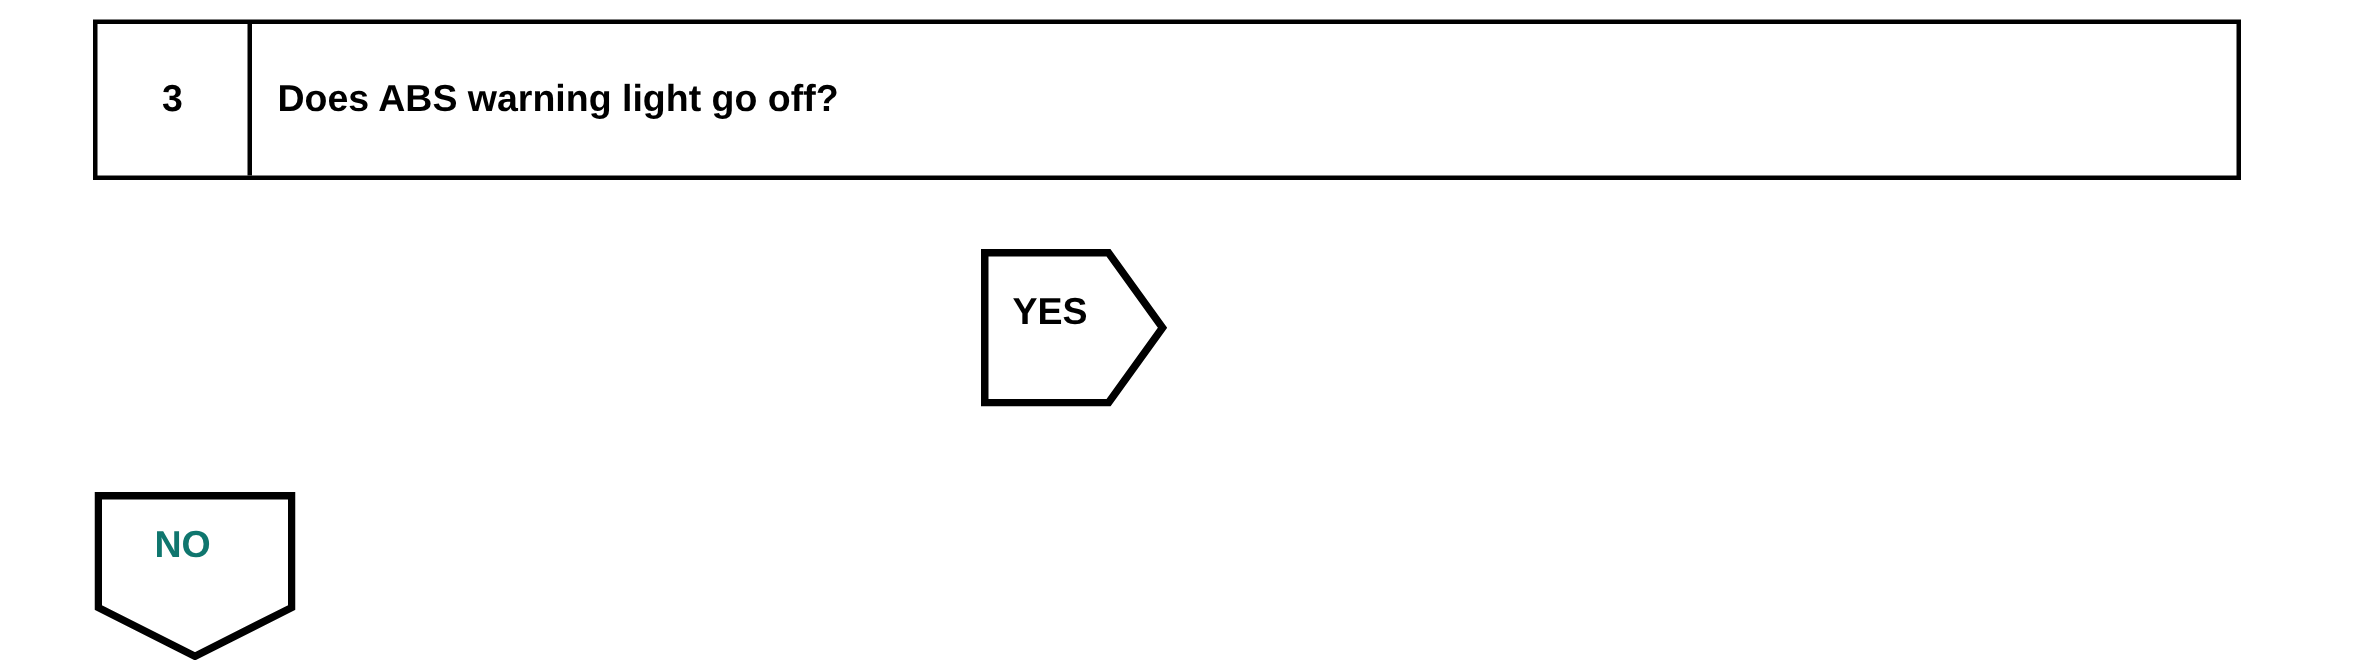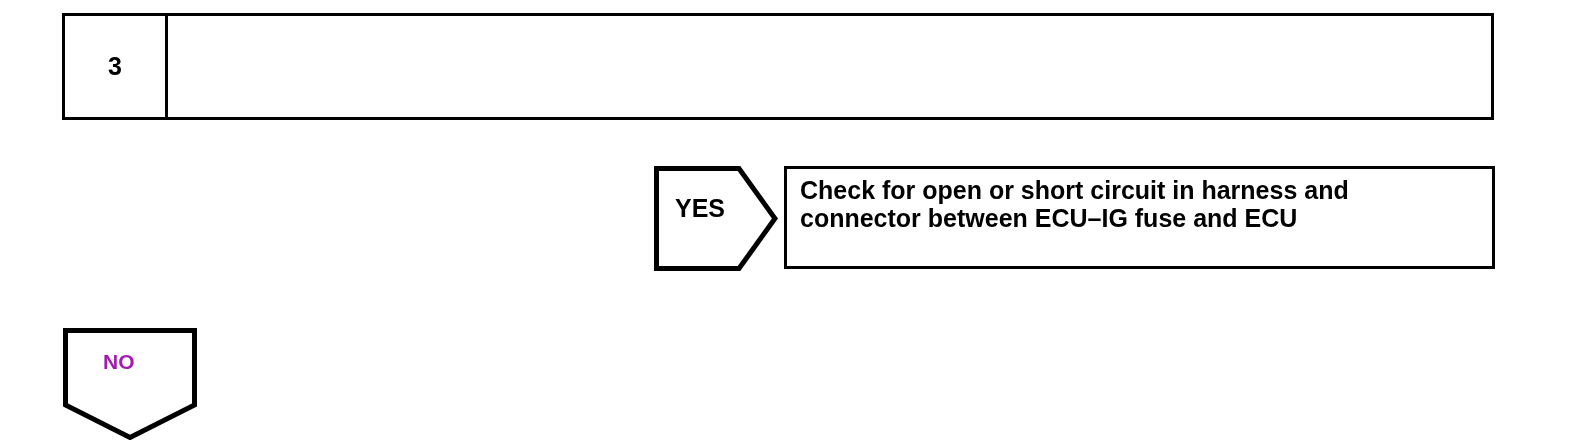--- a/index.html
+++ b/index.html
@@ -127,51 +127,48 @@
   }
   .no-arrow svg {
     display: block;
     width: 134px;
     height: 112px;
   }
   .no-label {
     position: absolute;
     left: 103px;
     top: 351px;
-    font-size: 21px;
+    font-size: 25px;
     font-weight: bold;
-    color: #a21caf;
+    color: #0f766e;
     line-height: 1;
     letter-spacing: 0px;
   }
 </style>
 </head>
 <body>
 
 <div id="page">
 
   <div class="step-row">
     <div class="step-number-cell">
       <span class="step-number-text">3</span>
     </div>
+    <div class="step-question-cell">
+      <span class="step-question-text">Does ABS warning light go off?</span>
+    </div>
   </div>
 
   <div class="yes-arrow">
     <svg viewBox="0 0 124 105" xmlns="http://www.w3.org/2000/svg" aria-hidden="true">
       <polygon points="2.5,2.5 85,2.5 121,52.5 85,102.5 2.5,102.5" fill="#ffffff" stroke="#000000" stroke-width="5" stroke-linejoin="miter"></polygon>
     </svg>
   </div>
   <span class="yes-label">YES</span>
 
-  <div class="result-box">
-    <div class="result-text">
-      <span class="line">Check for open or short circuit in harness and</span>
-      <span class="line">connector between ECU–IG fuse and ECU</span>
-    </div>
-  </div>
 
   <div class="no-arrow">
     <svg viewBox="0 0 134 112" xmlns="http://www.w3.org/2000/svg" aria-hidden="true">
       <polygon points="2.5,2.5 131.5,2.5 131.5,77 67,109.5 2.5,77" fill="#ffffff" stroke="#000000" stroke-width="5" stroke-linejoin="miter"></polygon>
     </svg>
   </div>
   <span class="no-label">NO</span>
 
 </div>
 

